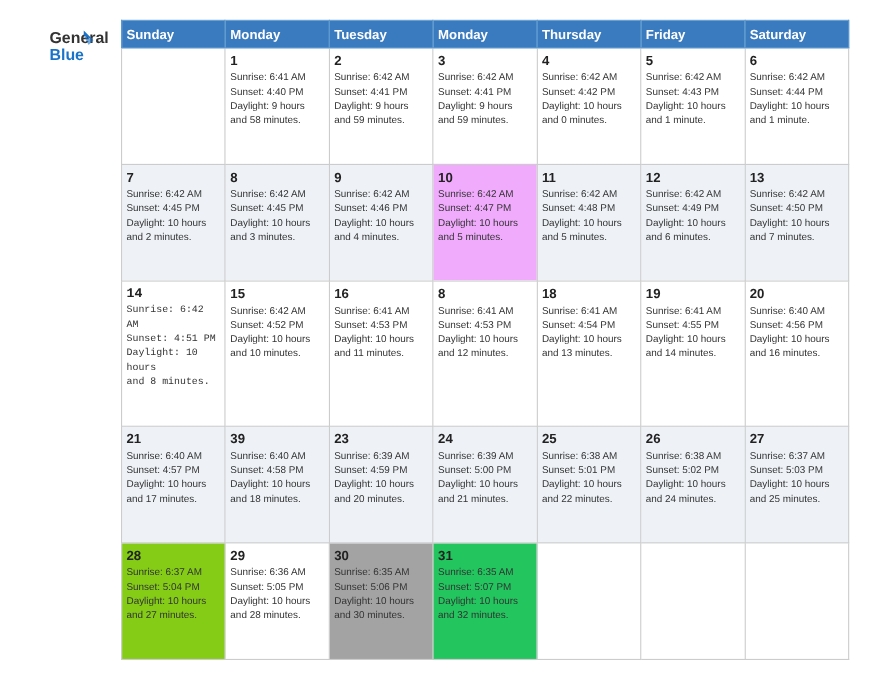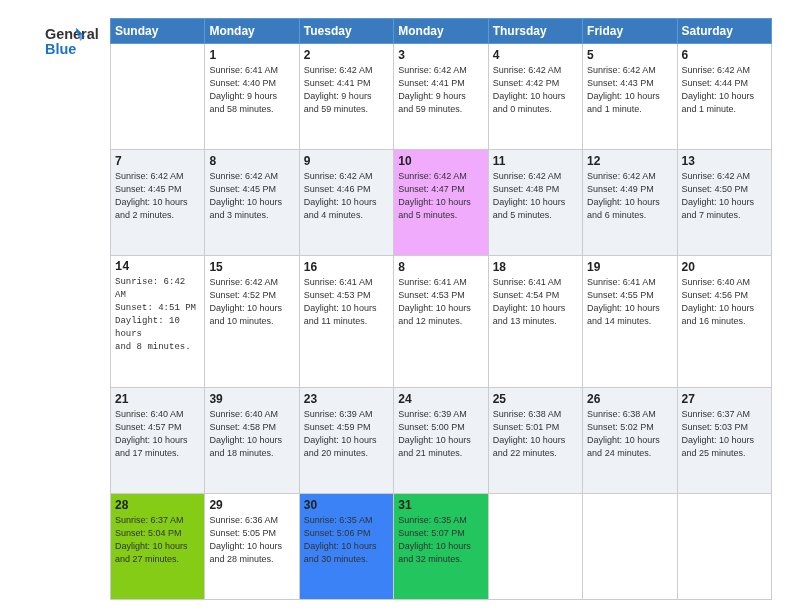--- a/index.html
+++ b/index.html
@@ -335,21 +335,21 @@
 Daylight: 10 hours
 and 27 minutes.</div>
           </td>
           <td style="background: rgb(255, 255, 255);">
             <span class="day-num">29</span>
             <div class="day-info" style="white-space: pre-line;">Sunrise: 6:36 AM
 Sunset: 5:05 PM
 Daylight: 10 hours
 and 28 minutes.</div>
           </td>
-          <td style="background: #3b82f6; margin-left: 48px;">
+          <td style="background: #a3a3a3; margin-left: 48px;">
             <span class="day-num">30</span>
             <div class="day-info" style="white-space: pre-line;">Sunrise: 6:35 AM
 Sunset: 5:06 PM
 Daylight: 10 hours
 and 30 minutes.</div>
           </td>
           <td style="background: #22c55e; margin-top: 16px;">
             <span class="day-num">31</span>
             <div class="day-info" style="white-space: pre-line;">Sunrise: 6:35 AM
 Sunset: 5:07 PM

